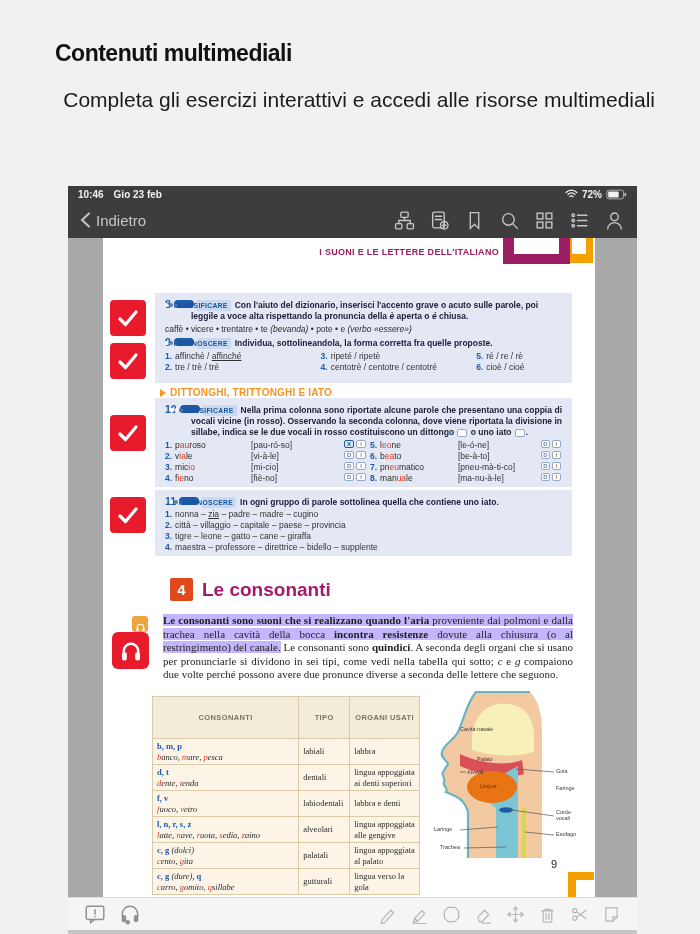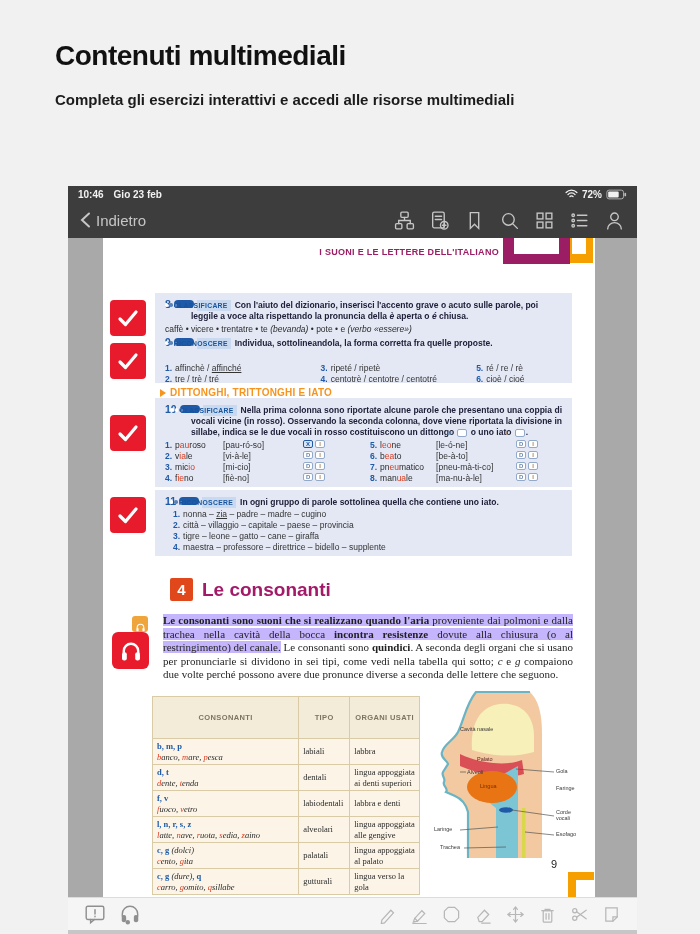--- a/index.html
+++ b/index.html
@@ -1,20 +1,20 @@
 <!DOCTYPE html>
 <html><head>
 <meta charset="utf-8">
 <style>
   * { margin:0; padding:0; box-sizing:border-box; }
   html,body { width:700px; height:934px; }
   body { font-family:"Liberation Sans", sans-serif; background:#f1f1f2; position:relative; overflow:hidden; }
 
-  .page-title { position:absolute; left:55px; top:40px; font-size:28px; font-weight:700; color:#111; letter-spacing:-.5px; }
-  .page-subtitle { position:absolute; left:55px; top:84px; width:600px; font-size:15px; font-weight:700; color:#1b1b1b; line-height:32px; }
+  .page-title { position:absolute; left:55px; top:40px; font-size:23px; font-weight:700; color:#111; letter-spacing:-.5px; }
+  .page-subtitle { position:absolute; left:55px; top:84px; width:600px; font-size:21px; font-weight:400; color:#1b1b1b; line-height:32px;text-align:right; }
 
   
   .app { position:absolute; left:68px; top:186px; width:569px; height:748px; background:#a9a9a9; }
 
   .statusbar { position:absolute; left:0; top:0; width:100%; height:16px; background:#3d3d3d; display:flex; align-items:center; justify-content:space-between; padding:0 10px; }
   .sb-left { font-size:10px; color:#f2f2f2; font-weight:700; display:flex; gap:10px; }
   .sb-right { display:flex; align-items:center; gap:4px; font-size:10px; color:#f2f2f2; font-weight:700; }
 
   .navbar { position:absolute; left:0; top:16px; width:100%; height:36px; background:#3d3d3d; display:flex; align-items:center; justify-content:space-between; padding:0 12px; }
   .back-btn { display:flex; align-items:center; gap:5px; color:#c6c6c6; font-size:15px; cursor:pointer; }
@@ -40,40 +40,40 @@
   .pill { display:inline-block; width:20px; height:8px; background:#1e5aa8; border-radius:4px; vertical-align:1px; margin-right:3px; text-align:center; line-height:8px; }
   .pill i { display:inline-block; width:3.5px; height:3.5px; border-radius:50%; background:#5d83b9; margin:0 .5px; vertical-align:middle; }
   .pill i.on { background:#ffffff; }
   .badge { display:inline-block; background:#c9daf0; color:#17549e; font-weight:700; font-size:6.8px; padding:0 3px; letter-spacing:.3px; margin-right:4px; vertical-align:.5px; }
 
   .words-line { text-align:left; margin-top:2px; line-height:11px; color:#2b2b2b; }
   .i { font-style:italic; } .u { text-decoration:underline; } .b { font-weight:700; }
   .red { color:#d93a1e; } .blu { color:#1e5aa8; font-weight:700; }
   .hl { background:#c4b5fd; }
 
-  .opt-cols { display:flex; margin-top:14px;gap:20px; }
+  .opt-cols { display:flex; margin-top:2px;gap:20px; }
   .opt-col { display:flex; flex-direction:column; }
   .opt-col:nth-child(1){ width:150px; } .opt-col:nth-child(2){ width:150px; } .opt-col:nth-child(3){ width:95px; }
   .opt { line-height:11px; }
   .inum { color:#1e5aa8; font-weight:700; margin-right:3px; }
 
   .just { text-align:justify; }
   .mini-box { display:inline-block; width:10px; height:8px; border:1px solid #93a9c9; border-radius:2px; background:#fff; font-size:6px; line-height:7px; text-align:center; color:#6b87ad; font-weight:700; margin:0 1px; vertical-align:0; }
   .mini-box.box-i { color:#a8875f; }
   .mini-box.x-marked { color:#1e5aa8; border-color:#1e5aa8; background:#dbe6f4; }
 
   .ex10-items { display:flex; margin-top:2px; }
   .ex10-col { display:flex; flex-direction:column; }
   .ex10-col:nth-child(1){ width:205px; } .ex10-col:nth-child(2){ width:192px; }
   .ex10-item { display:flex; line-height:11px; }
   .ex10-item .w { width:48px; color:#2b2b2b; }
   .ex10-item .w7 { width:56px; }
-  .ex10-item .syll { width:79px; color:#333; }
-
-  .ex11-item { line-height:11px;margin-left:8px; }
+  .ex10-item .syll { width:92px; color:#333;margin-left:28px; }
+
+  .ex11-item { line-height:11px; }
 
   .dittonghi { position:absolute; left:57px; top:149px; font-size:10px; font-weight:700; color:#f7941e; letter-spacing:.2px; display:flex; align-items:center; gap:4px; }
   .tri { width:0; height:0; border-left:6px solid #f7941e; border-top:4px solid transparent; border-bottom:4px solid transparent; display:inline-block; }
 
   .section-head { position:absolute; left:67px; top:340px; display:flex; align-items:center; gap:9px; }
   .section-numbox { width:23px; height:23px; background:#e0481c; border-radius:2px; color:#fff; font-size:15px; font-weight:700; display:flex; align-items:center; justify-content:center; }
   .section-title { font-size:19px; font-weight:700; color:#a21a68; }
 
   .book-para { position:absolute; left:60px; top:376px; width:410px; font-family:"Liberation Serif", serif; font-size:11px; line-height:13.6px; color:#1f1f1f; text-align:justify; }
 

